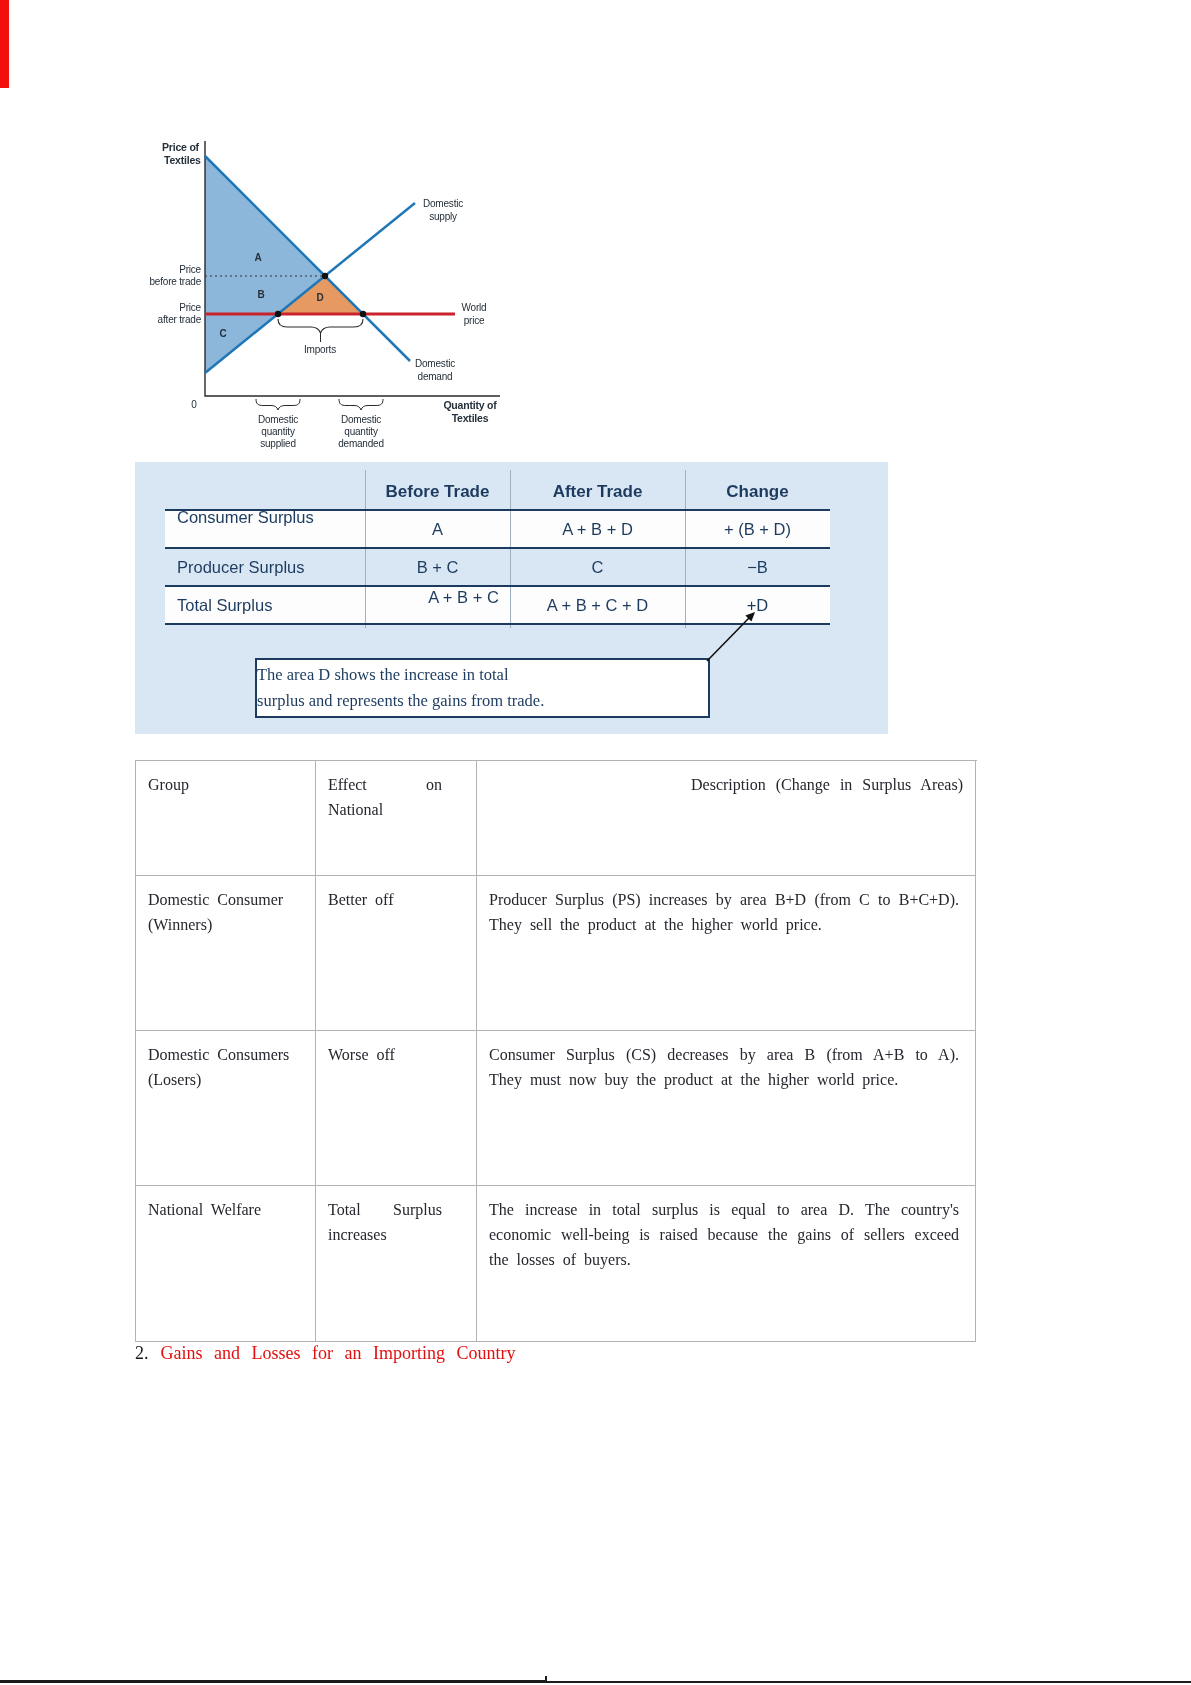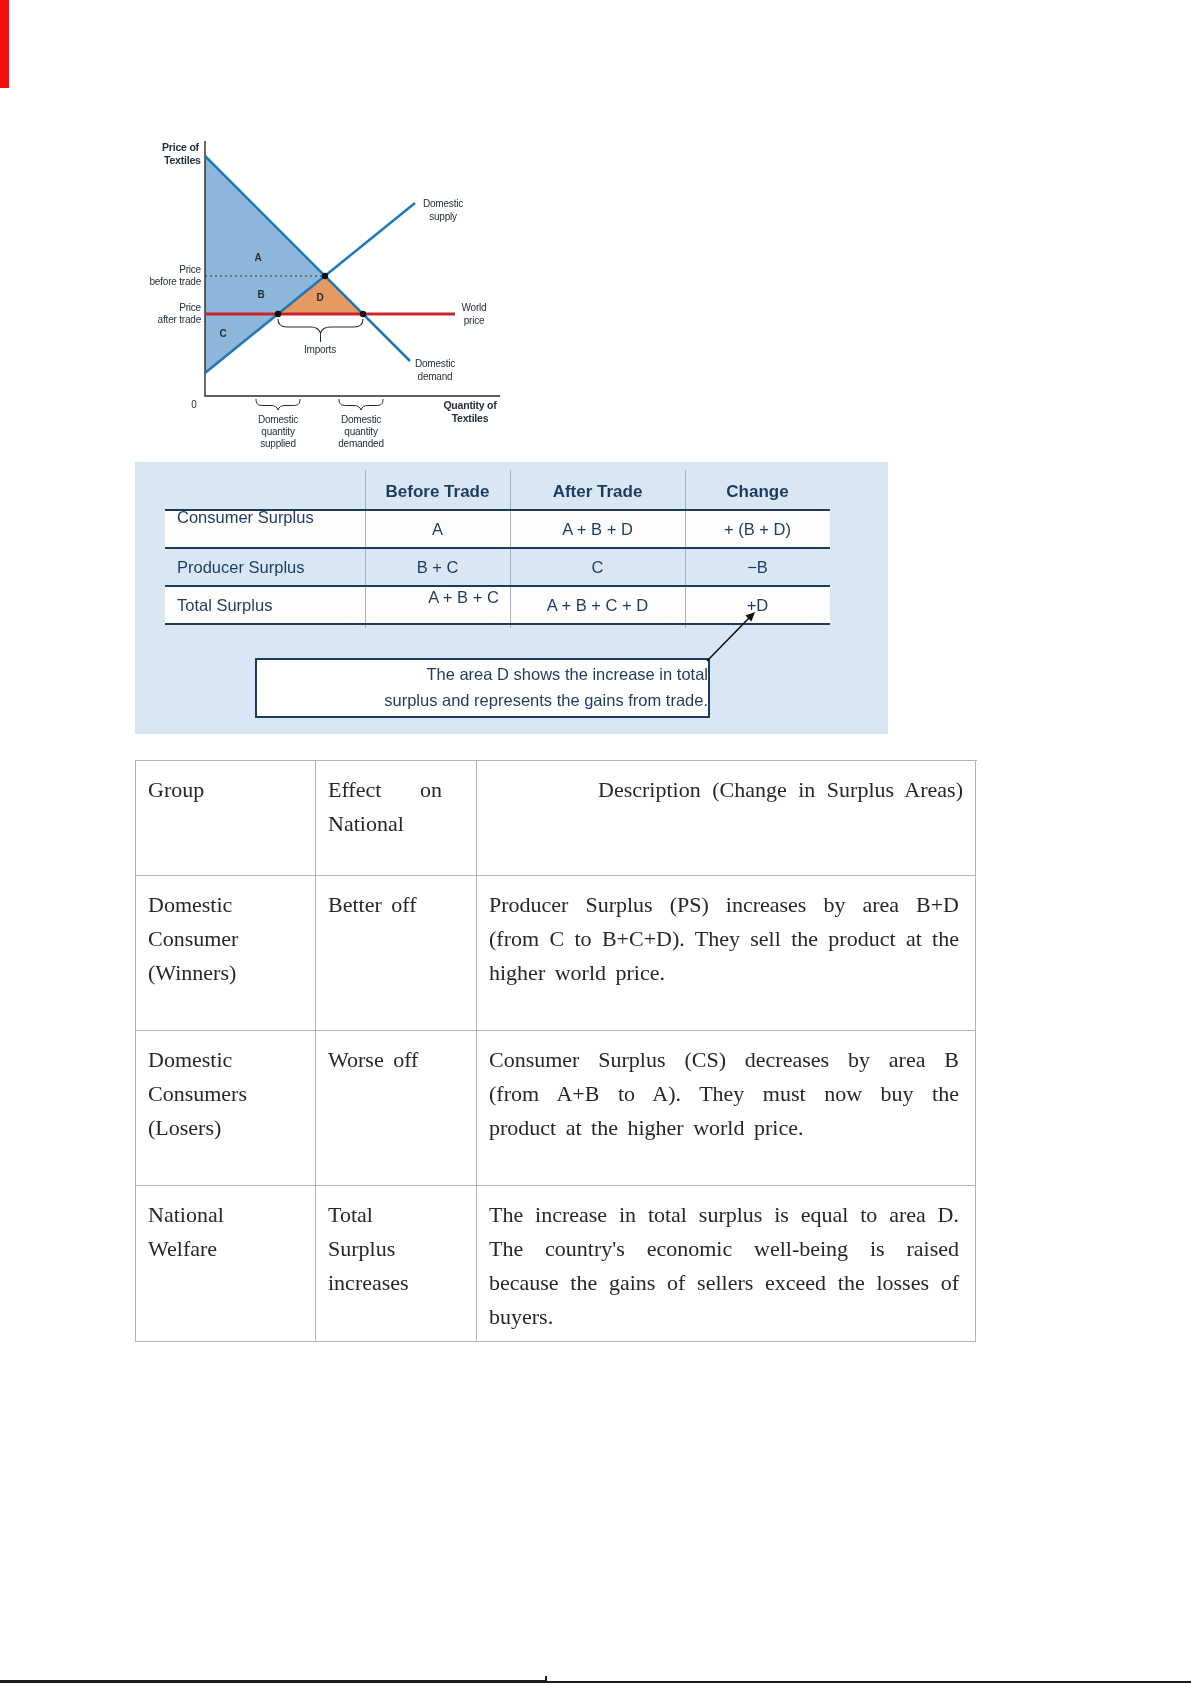--- a/index.html
+++ b/index.html
@@ -23,32 +23,32 @@
   .hrule{position:absolute;left:30px;width:665px;height:2px;background:#1d3b5f;}
   .rowband{position:absolute;left:30px;width:665px;height:38px;background:#fdfdfd;}
   .th{position:absolute;top:14px;height:32px;line-height:32px;text-align:center;
       font-family:"Liberation Sans", sans-serif;font-weight:bold;font-size:17px;color:#1d3b5f;}
   .rowlabel{position:absolute;left:42px;height:38px;line-height:38px;
       font-family:"Liberation Sans", sans-serif;font-size:16.5px;color:#1d3b5f;}
   .val{position:absolute;height:38px;line-height:38px;text-align:center;
       font-family:"Liberation Sans", sans-serif;font-size:16.5px;color:#1d3b5f;}
   .callout{position:absolute;left:120px;top:196px;width:455px;height:60px;background:#ffffff;
       border:2px solid #1d3b5f;display:flex;flex-direction:column;justify-content:center;
-      text-align:right;font-family:Liberation Sans, sans-serif;font-size:16.5px;
+      text-align:left;font-family:Liberation Serif, serif;font-size:16.5px;
       line-height:1.55;color:#1d3b5f;}
   .arrow-overlay{position:absolute;left:0;top:0;pointer-events:none;}
 
   
   .wtable{position:absolute;left:135px;top:760px;width:841px;
       display:grid;grid-template-columns:180px 161px 499px;
       grid-template-rows:115px 155px 155px 156px;
       border-top:1px solid #b3b3b3;border-left:1px solid #b3b3b3;background:#fff;}
   .wtable *{box-sizing:border-box;}
   .wcell{border-right:1px solid #b3b3b3;border-bottom:1px solid #b3b3b3;
-      padding:12px 12px 10px 12px;font-size:22px;line-height:1.55;color:#26262e;}
+      padding:12px 12px 10px 12px;font-size:16px;line-height:1.55;color:#26262e;}
   .group-inner{max-width:146px;word-spacing:4px;}
   .effect-inner{width:114px;text-align:justify;word-spacing:4px;}
   .desc{text-align:justify;word-spacing:4px;padding-right:16px;}
   .ws6{word-spacing:6px;text-align:right;}
 
   
   .section-heading{position:absolute;left:135px;top:1342px;font-size:18px;line-height:22px;
       word-spacing:7px;color:#1a1a1a;}
   .section-heading .num{color:#1a1a1a;}
   .section-heading .ttl{color:#e30e0e;margin-left:12px;}
@@ -193,18 +193,21 @@
 
     <div class="wcell">
       <div class="group-inner">National Welfare</div>
     </div>
     <div class="wcell">
       <div class="effect-inner">Total Surplus increases</div>
     </div>
     <div class="wcell desc">The increase in total surplus is equal to area D. The country's economic well-being is raised because the gains of sellers exceed the losses of buyers.</div>
   </div>
 
+  <div class="section-heading">
+    <span class="num">2.</span><span class="ttl">Gains and Losses for an Importing Country</span>
+  </div>
 
   <div class="bottom-line-left"></div>
   <div class="bottom-line-right"></div>
   <div class="bottom-tick"></div>
 
 </div>
 
 </body></html>

